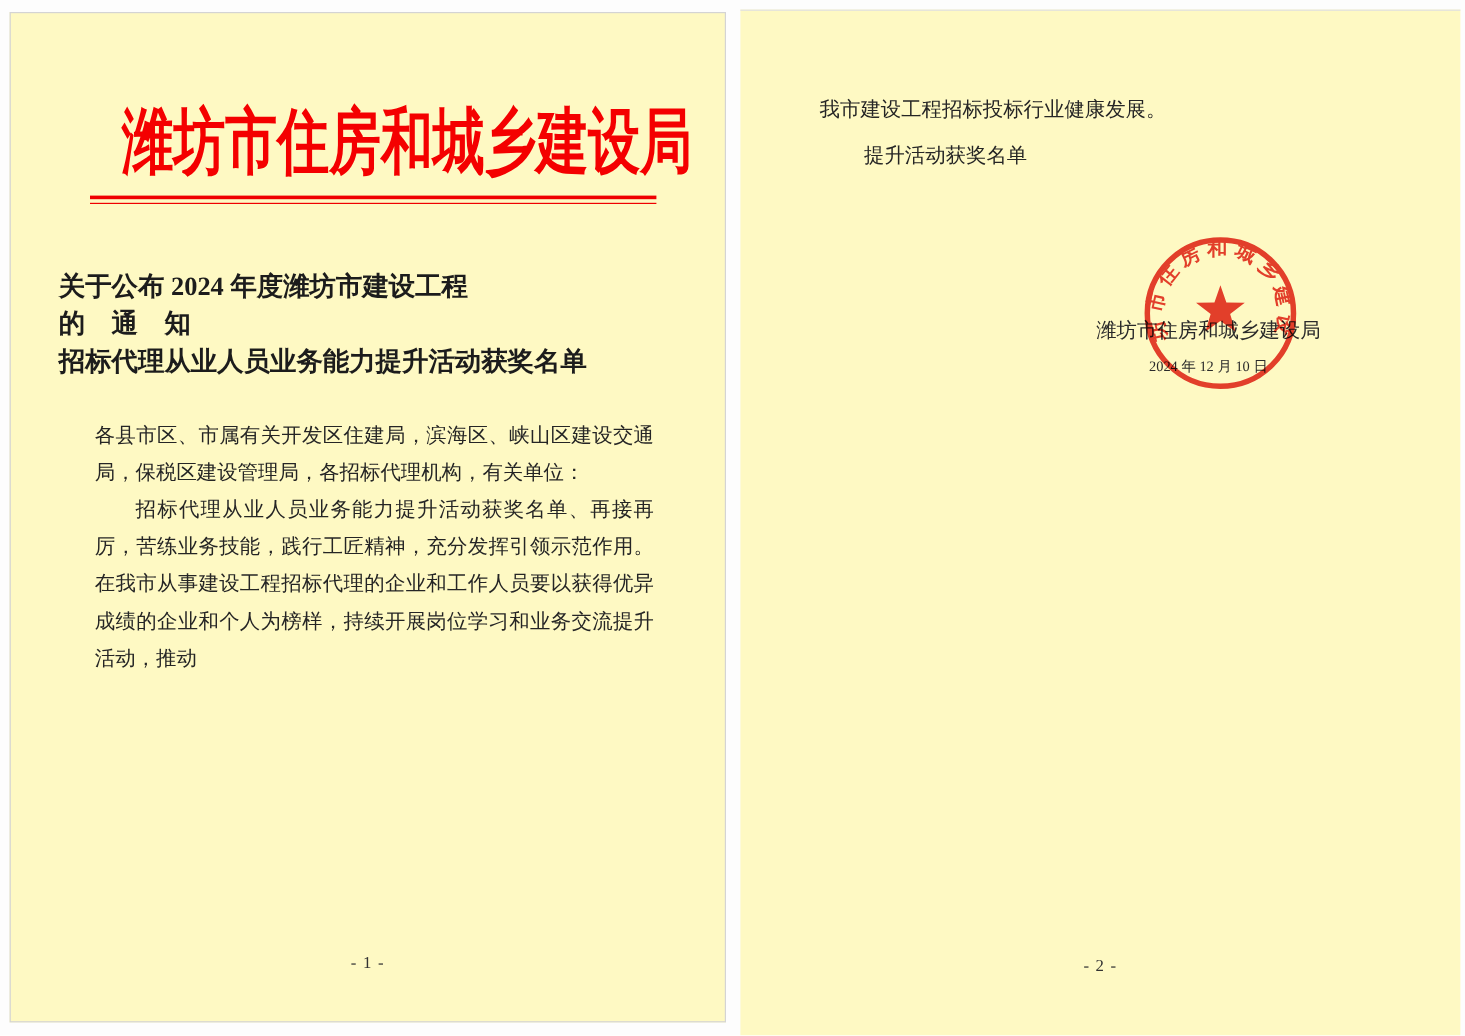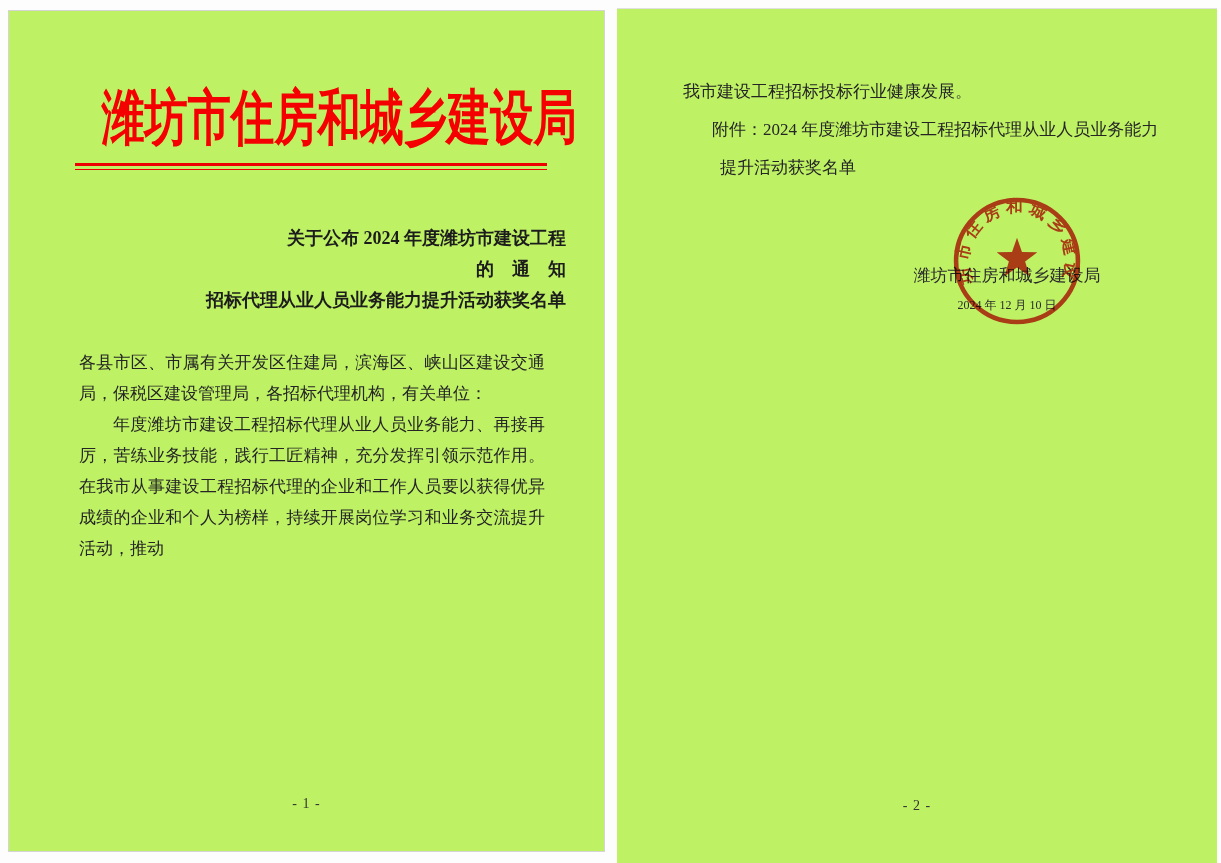--- a/index.html
+++ b/index.html
@@ -4,21 +4,21 @@
 <style>
   * { margin:0; padding:0; box-sizing:border-box; }
   html,body { background:#ffffff; }
   .stage {
     position:relative; width:1221px; height:863px;
     overflow:hidden; background:#fdfdfd;
     font-family:"Liberation Serif","DejaVu Serif",serif;
     color:#222;
   }
   .page {
-    position:absolute; background:#bef264;
+    position:absolute; background:#fef9c3;
   }
   .page-left {
     left:8px; top:10px; width:597px; height:842px;
     border:1px solid #d4d4d4;
   }
   .page-right {
     left:617px; top:8px; width:600px; height:900px;
     border-top:1px solid #e0e0e0;
   }
   
@@ -30,21 +30,21 @@
     display:inline-block; font-size:60px; font-weight:bold;
     color:#f40000; letter-spacing:0px;
     transform:scaleX(0.72); transform-origin:center center;
   }
   .red-rule {
     position:absolute; top:152px; left:66px; width:472px; height:7px;
     border-top:3px solid #ef0000; border-bottom:1px solid #ef0000;
   }
   .doc-title {
     position:absolute; top:212px; left:40px; width:517px;
-    text-align:right; font-weight:bold; font-size:18px;
+    text-align:left; font-weight:bold; font-size:22px;
     line-height:31px; color:#1c1c1c;
   }
   .doc-title div { white-space:nowrap; }
   .body-text {
     position:absolute; top:336px; left:70px; width:466px;
     font-size:17px; line-height:31px; text-align:justify;
     color:#252525;
   }
   .body-text p.indent { text-indent:2em; }
   .page-num {
@@ -88,31 +88,30 @@
     <div class="red-rule"></div>
 
     <div class="doc-title">
       <div>关于公布 2024 年度潍坊市建设工程</div>
       <div>的　通　知</div>
       <div>招标代理从业人员业务能力提升活动获奖名单</div>
     </div>
 
     <div class="body-text">
       <p>各县市区、市属有关开发区住建局，滨海区、峡山区建设交通局，保税区建设管理局，各招标代理机构，有关单位：</p>
-      <p class="indent">年度潍坊市建设工程招标代理从业人员业务能力、再接再厉，苦练业务技能，践行工匠精神，充分发挥引领示范作用。在我市从事建设工程招标代理的企业和工作人员要以获得优异成绩的企业和个人为榜样，持续开展岗位学习和业务交流提升活动，推动</p>
+      <p class="indent">招标代理从业人员业务能力提升活动获奖名单、再接再厉，苦练业务技能，践行工匠精神，充分发挥引领示范作用。在我市从事建设工程招标代理的企业和工作人员要以获得优异成绩的企业和个人为榜样，持续开展岗位学习和业务交流提升活动，推动</p>
     </div>
 
     <div class="page-num">- 1 -</div>
   </div>
 
   <div class="page page-right">
 
     <div class="p2-body">
       <div class="p2-line1">我市建设工程招标投标行业健康发展。</div>
-      <div class="p2-attach1">附件：2024 年度潍坊市建设工程招标代理从业人员业务能力</div>
       <div class="p2-attach2">提升活动获奖名单</div>
     </div>
 
     <div class="signature">潍坊市住房和城乡建设局</div>
     <div class="doc-date">2024 年 12 月 10 日</div>
 
     <svg class="seal" viewBox="0 0 130 130">
       <circle cx="65" cy="65" r="60" fill="none" stroke="#e02b20" stroke-width="4.5"></circle>
       <polygon fill="#e02b20" points="65,42 69.9,56.2 85.0,56.5 73.0,65.6 77.3,80.0 65,71.4 52.7,80.0 57.0,65.6 45.0,56.5 60.1,56.2"></polygon>
       <defs>

